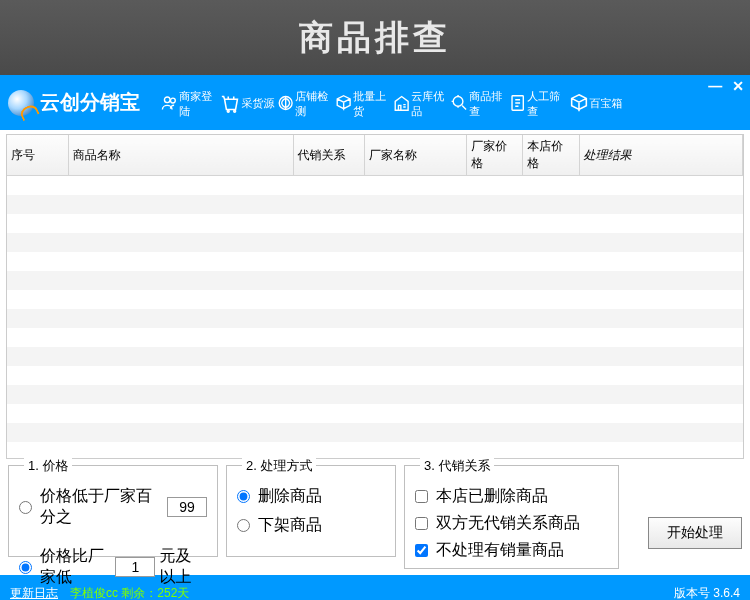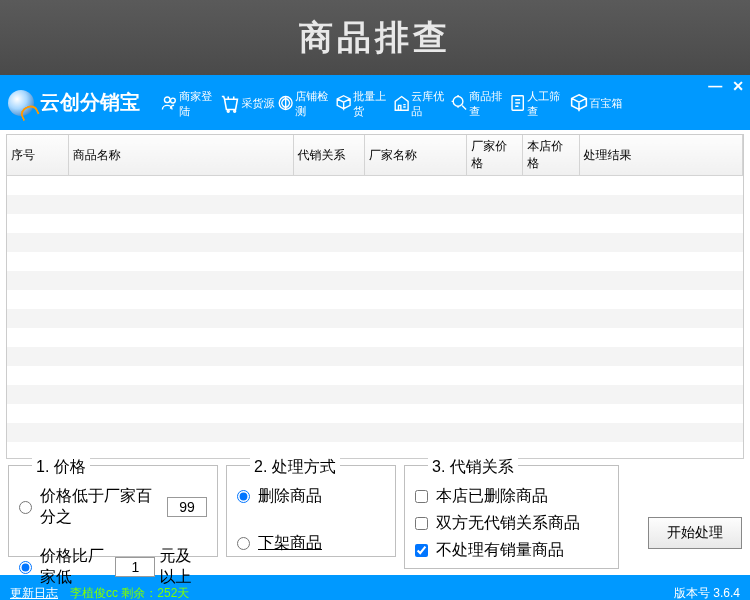--- a/index.html
+++ b/index.html
@@ -27,21 +27,21 @@
 .table-wrap { flex: 1; border: 1px solid #ccc; margin: 4px 6px 0 6px; overflow: auto; }
 table { width: 100%; border-collapse: collapse; table-layout: fixed; }
 th { background: linear-gradient(#fdfdfd, #f0f0f0); border-right: 1px solid #d4d4d4; border-bottom: 1px solid #d4d4d4; font-size: 12px; font-weight: normal; padding: 3px 4px; text-align: left; height: 22px; }
 tbody tr { height: 19px; }
 tbody tr:nth-child(odd) { background: #fff; }
 tbody tr:nth-child(even) { background: #f4f4f4; }
 tbody td { font-size: 12px; padding: 0 4px; }
 
 .controls { display: flex; padding: 6px 8px 6px 8px; gap: 8px; align-items: flex-start; }
 .group { position: relative; }
-.group-label { position: absolute; top: -8px; left: 24px; background: #fff; padding: 0 4px; font-size: 16px; }
+.group-label { position: absolute; top: -8px; left: 16px; background: #fff; padding: 0 4px; font-size: 13px; }
 .group-box { border: 1px solid #bfbfbf; padding: 14px 10px 8px 10px; font-size: 12px; }
 .g1 { width: 210px; height: 92px; }
 .g2 { width: 170px; height: 92px; }
 .g3 { width: 215px; height: 104px; padding-left: 10px; }
 .row { display: flex; align-items: center; margin: 6px 0; gap: 4px; }
 .row input[type=text] { width: 40px; height: 20px; border: 1px solid #999; text-align: center; font-size: 14px; }
 .row label { font-size: 16px; }
 .group-box input[type=radio], .group-box input[type=checkbox] { margin-right: 4px; }
 
 .start-btn { margin-left: auto; margin-top: 52px; height: 32px; padding: 0 18px; background: linear-gradient(#fdfdfd, #e8e8e8); border: 1px solid #888; font-size: 14px; cursor: pointer; }
@@ -130,21 +130,21 @@
   <div class="table-wrap">
     <table>
       <thead>
           <tr id="thead-row">
             <th style="width: 60px;">序号</th>
             <th style="width: 220px;">商品名称</th>
             <th style="width: 70px;">代销关系</th>
             <th style="width: 100px;">厂家名称</th>
             <th style="width: 55px;">厂家价格</th>
             <th style="width: 55px;">本店价格</th>
-            <th style="width: 160px;">处理结果</th>
+            <th style="width: 160px; font-style: italic;">处理结果</th>
           </tr>
         </thead>
       <tbody id="tbody">
           <tr>
             <td></td>
             <td></td>
             <td></td>
             <td></td>
             <td></td>
             <td></td>
@@ -299,21 +299,21 @@
       </div>
     </div>
 
     <div class="group">
       <span class="group-label">2. 处理方式</span>
       <div class="group-box g2">
         <div class="row">
           <input type="radio" name="g2" checked="" style="">
           <label>删除商品</label>
         </div>
-        <div class="row" style="margin-top:26px;text-decoration:underline;">
+        <div class="row" style="margin-top:8px;">
           <input type="radio" name="g2" style="">
           <label>下架商品</label>
         </div>
       </div>
     </div>
 
     <div class="group">
       <span class="group-label">3. 代销关系</span>
       <div class="group-box g3">
         <div class="row">

